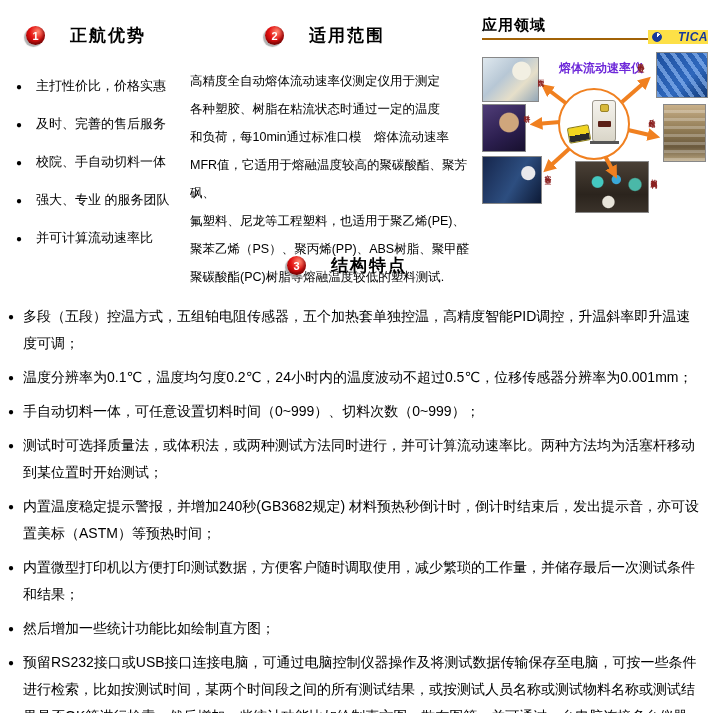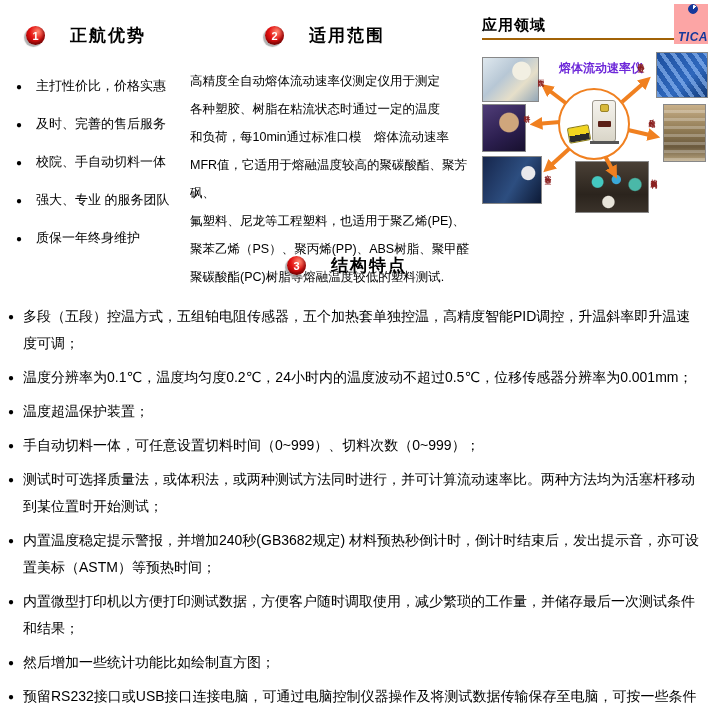--- a/index.html
+++ b/index.html
@@ -28,21 +28,21 @@
   .adv-list li { position:relative; padding-left:20px; font-size:13px; line-height:16px; margin-bottom:22px; color:#000; }
   .adv-list li::before { content:"●"; position:absolute; left:0; top:1px; font-size:10px; color:#000; }
 
   
   .col-scope .sec-head { margin-top:4px; }
   .scope-text { white-space:pre-line; font-size:12.5px; line-height:28px; color:#000; margin-top:4px; padding-left:6px; }
 
   
   .app-head { position:relative; border-bottom:2px solid #a16207; padding-bottom:3px; margin-right:2px; }
   .app-title { display:inline-block; font-size:15px; font-weight:bold; letter-spacing:1px; margin:0; color:#000; }
-  .brand { position:absolute; right:0; bottom:-6px; background:#fca5a5; padding-left:4px; display:flex; align-items:center; gap:16px;flex-direction:column; }
+  .brand { position:absolute; right:0; bottom:-6px; background:#fde047; padding-left:4px; display:flex; align-items:center; gap:16px; }
   .brand-dot { width:10px; height:10px; border-radius:50%; background: conic-gradient(#ffffff 0 55deg, #16389b 55deg 360deg); border:1px solid #16389b; }
   .brand-name { color:#16389b; font-size:12px; font-weight:bold; letter-spacing:0.5px; font-style:italic; }
 
   .collage { position:relative; width:226px; height:174px; margin-top:4px; }
   .center-label { position:absolute; top:16px; left:6px; width:100%; text-align:center; font-size:12px; font-weight:bold; color:#6d28d9; }
   .circle { position:absolute; left:76px; top:44px; width:72px; height:72px; border-radius:50%; border:2px solid #f08020; background:#fff; }
   .machine { position:absolute; left:110px; top:56px; width:24px; height:42px; background:linear-gradient(180deg,#f4f2ec 0%,#e7e4da 55%,#d9d5c8 100%); border:1px solid #9a958a; border-radius:3px; }
   .machine-screen { position:absolute; left:5px; top:20px; width:13px; height:6px; background:#5a1f16; border-radius:1px; }
   .machine-cap { position:absolute; left:7px; top:3px; width:9px; height:8px; background:#d8b93a; border:1px solid #9a8428; border-radius:2px; }
   .machine-base { position:absolute; left:-3px; bottom:-3px; width:29px; height:3px; background:#555; }
@@ -83,21 +83,21 @@
         <span class="ball">
             <span>1</span>
           </span>
         <h2 class="sec-title">正航优势</h2>
       </div>
       <ul class="adv-list">
         <li><span>主打性价比，价格实惠</span></li>
         <li><span>及时、完善的售后服务</span></li>
         <li><span>校院、手自动切料一体</span></li>
         <li><span>强大、专业 的服务团队</span></li>
-        <li><span>质保一年终身维护</span></li>
+        <li><span>并可计算流动速率比</span></li>
       </ul>
     </section>
 
     <section class="col-scope">
       <div class="sec-head centered">
         <span class="ball">
             <span>2</span>
           </span>
         <h2 class="sec-title">适用范围</h2>
       </div>
@@ -163,21 +163,20 @@
   <section class="features">
     <div class="sec-head centered">
       <span class="ball">
           <span>3</span>
         </span>
       <h2 class="sec-title">结构特点</h2>
     </div>
     <ul class="feat-list">
       <li><span>多段（五段）控温方式，五组铂电阻传感器，五个加热套单独控温，高精度智能PID调控，升温斜率即升温速度可调；</span></li>
       <li><span>温度分辨率为0.1℃，温度均匀度0.2℃，24小时内的温度波动不超过0.5℃，位移传感器分辨率为0.001mm；</span></li>
-      <li><span>温度超温保护装置；</span></li>
       <li><span>手自动切料一体，可任意设置切料时间（0~999）、切料次数（0~999）；</span></li>
       <li><span>测试时可选择质量法，或体积法，或两种测试方法同时进行，并可计算流动速率比。两种方法均为活塞杆移动到某位置时开始测试；</span></li>
       <li><span>内置温度稳定提示警报，并增加240秒(GB3682规定) 材料预热秒倒计时，倒计时结束后，发出提示音，亦可设置美标（ASTM）等预热时间；</span></li>
       <li><span>内置微型打印机以方便打印测试数据，方便客户随时调取使用，减少繁琐的工作量，并储存最后一次测试条件和结果；</span></li>
       <li><span>然后增加一些统计功能比如绘制直方图；</span></li>
       <li><span>预留RS232接口或USB接口连接电脑，可通过电脑控制仪器操作及将测试数据传输保存至电脑，可按一些条件进行检索，比如按测试时间，某两个时间段之间的所有测试结果，或按测试人员名称或测试物料名称或测试结果是否OK等进行检索，然后增加一些统计功能比如绘制直方图、散布图等，并可通过一台电脑连接多台仪器；</span></li>
 
     </ul>
   </section>
 

